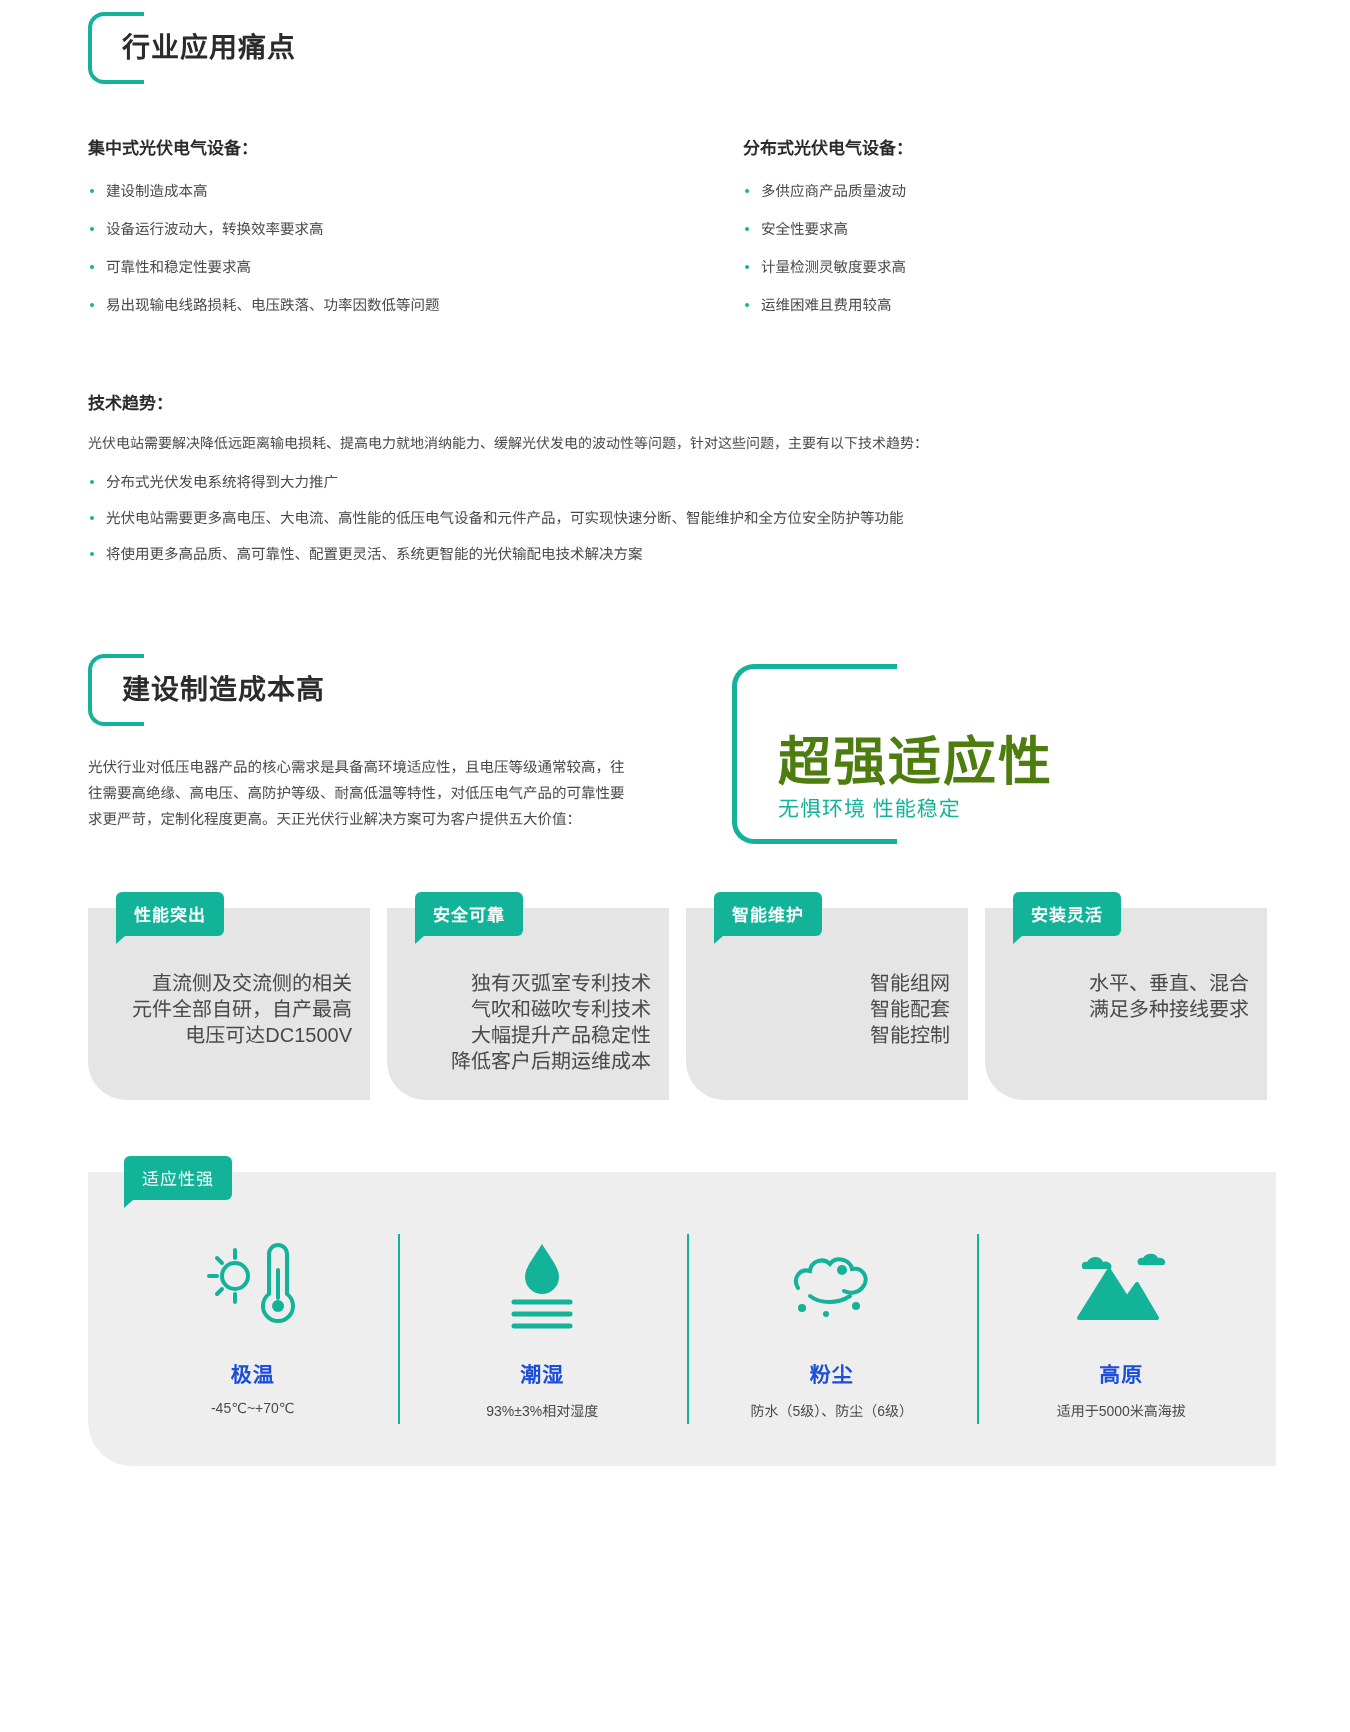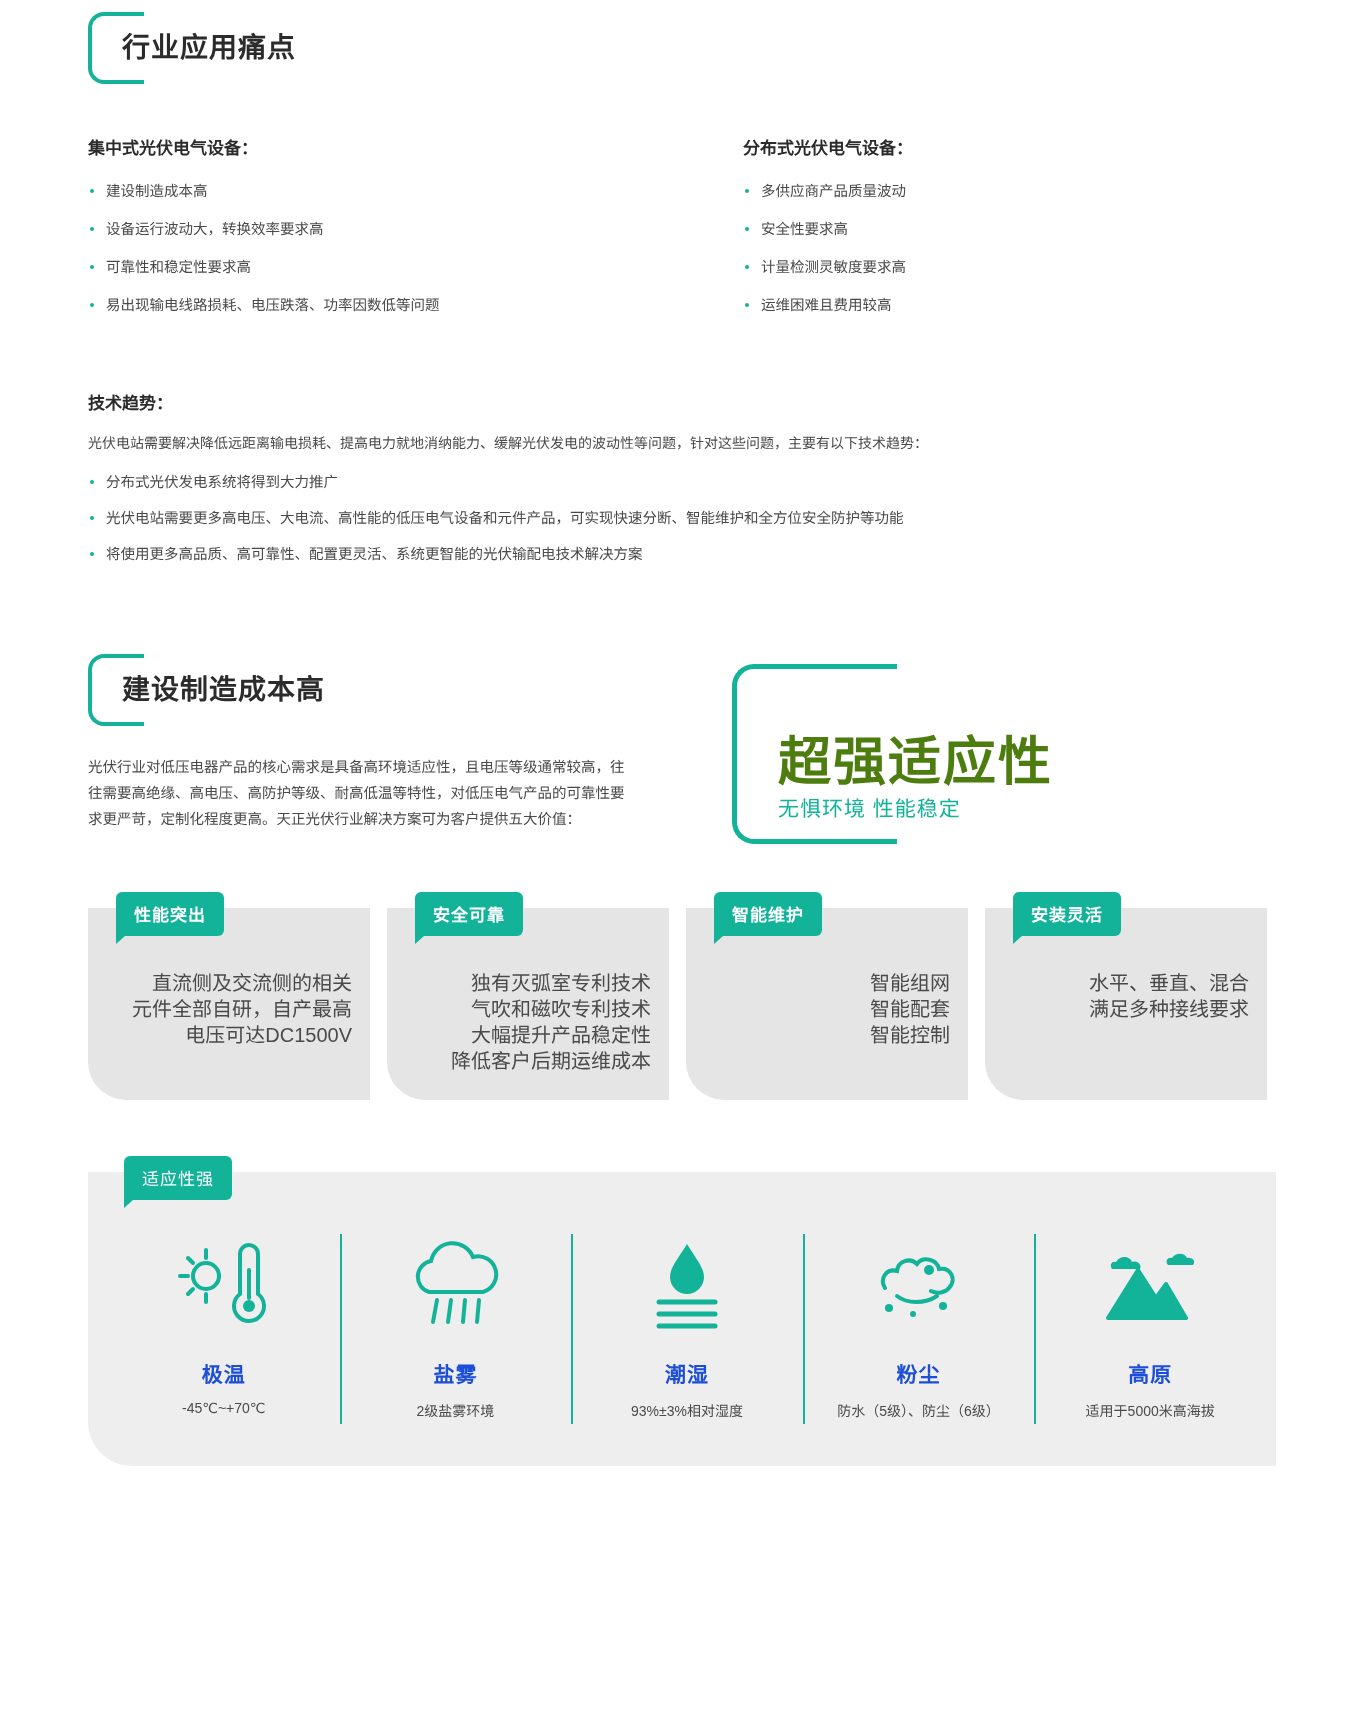--- a/index.html
+++ b/index.html
@@ -371,33 +371,20 @@
             <line x1="16" y1="58" x2="21" y2="53"></line>
             <path d="M68 18a9 9 0 0 1 18 0v40a15 15 0 1 1-18 0z"></path>
             <line x1="77" y1="34" x2="77" y2="62"></line>
             <circle cx="77" cy="70" r="6" fill="#13b39a" stroke="none"></circle>
           </svg>
         </div>
         <div class="env-name">极温</div>
         <div class="env-desc">-45℃~+70℃</div>
       </div>
 
-      <div class="env-item">
-        <div class="env-icon">
-          <svg width="104" height="96" viewBox="0 0 104 96" fill="none" stroke="#13b39a" stroke-width="4" stroke-linecap="round">
-            <path d="M26 56a16 16 0 0 1 2-31 22 22 0 0 1 42-4 15 15 0 0 1 10 35z"></path>
-            <line x1="34" y1="64" x2="30" y2="86"></line>
-            <line x1="48" y1="64" x2="45" y2="86"></line>
-            <line x1="62" y1="64" x2="60" y2="86"></line>
-            <line x1="76" y1="64" x2="74" y2="86"></line>
-          </svg>
-        </div>
-        <div class="env-name">盐雾</div>
-        <div class="env-desc">2级盐雾环境</div>
-      </div>
 
       <div class="env-item">
         <div class="env-icon">
           <svg width="104" height="96" viewBox="0 0 104 96" fill="none" stroke="#13b39a" stroke-width="4" stroke-linecap="round">
             <path d="M52 8c10 16 17 24 17 33a17 17 0 1 1-34 0c0-9 7-17 17-33z" fill="#13b39a" stroke="none"></path>
             <path d="M24 66h56" stroke-width="5"></path>
             <path d="M24 78h56" stroke-width="5"></path>
             <path d="M24 90h56" stroke-width="5"></path>
           </svg>
         </div>

